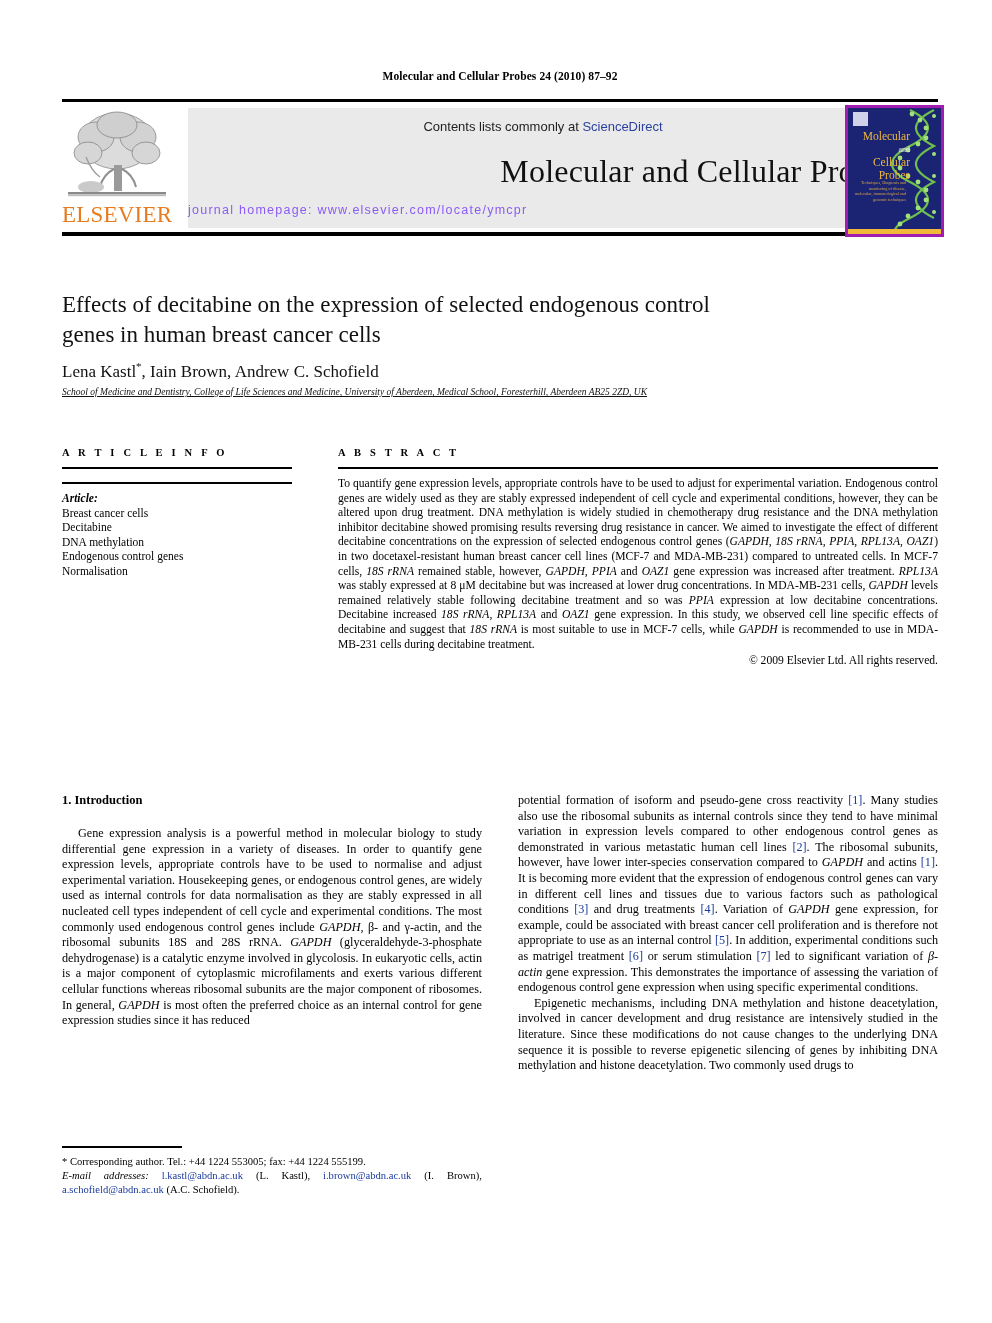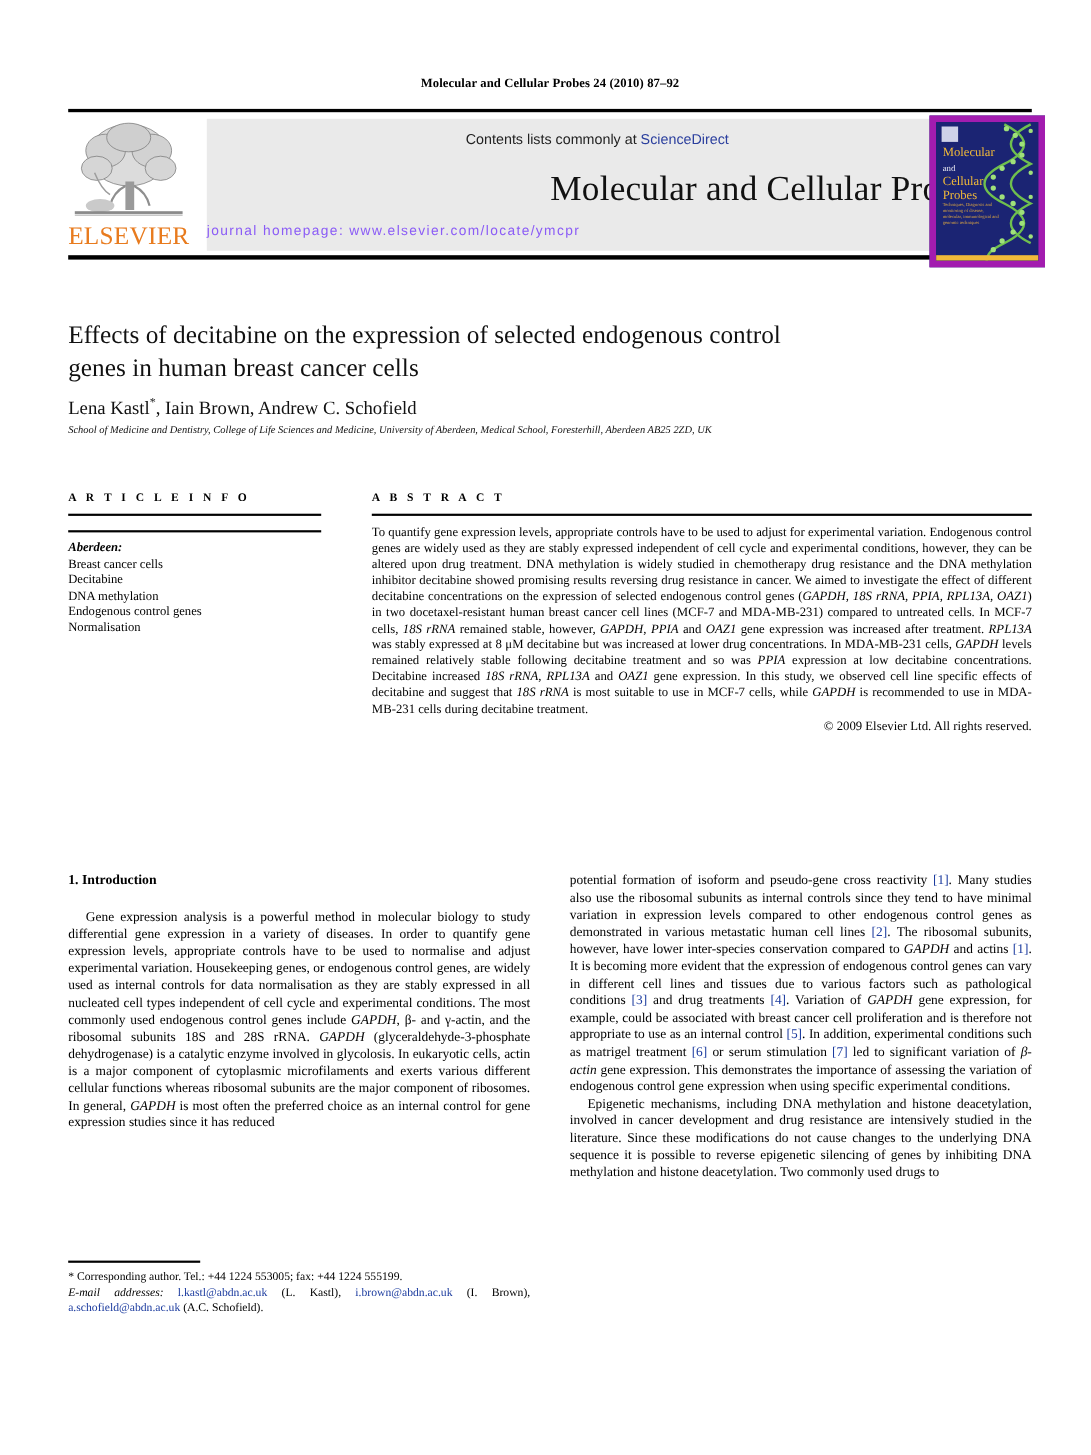--- a/index.html
+++ b/index.html
@@ -114,22 +114,23 @@
     letter-spacing: 1.25px;
     color: #8b5cf6;
   }
 
   
   .cover {
     position: absolute;
     left: 783px; top: 6px;
     width: 93px; height: 126px;
     background: #1b2473;
-    border: 6px solid #a21caf;
+    border: 3px solid #a21caf;
     overflow: hidden;
+    text-align: right;
   }
   .cover-inner { position:absolute; left:0; top:0; width:100%; height:100%; }
   .cover-elsevier-mark {
     position: absolute;
     left: 5px; top: 4px;
     width: 15px; height: 14px;
     background: #cfd2e8;
   }
   .cover-text {
     position: absolute;
@@ -174,20 +175,21 @@
   }
   .authors sup { font-size: 11px; vertical-align: super; }
   .affiliation {
     position: absolute;
     left: 62px; top: 387px;
     width: 860px;
     font-family: "Liberation Serif", serif;
     font-style: italic;
     font-size: 9.5px;
     color: #111;
+    text-decoration: underline;
   }
 
   
   .secthead {
     font-family: "Liberation Serif", serif;
     font-weight: bold;
     font-size: 10.5px;
     letter-spacing: 3.2px;
   }
   .info-col {
@@ -373,21 +375,21 @@
   <div class="authors">
     <span>Lena Kastl<sup>*</sup>, Iain Brown, Andrew C. Schofield</span>
   </div>
   <div class="affiliation">School of Medicine and Dentistry, College of Life Sciences and Medicine, University of Aberdeen, Medical School, Foresterhill, Aberdeen AB25 2ZD, UK</div>
 
   <div class="info-col">
     <div class="secthead">A R T I C L E   I N F O</div>
     <div class="info-rule"></div>
     <div class="info-rule2"></div>
     <div class="info-body">
-      <div class="lead">Aberdeen:</div>
+      <div class="lead">Article:</div>
       <div>Breast cancer cells</div>
       <div>Decitabine</div>
       <div>DNA methylation</div>
       <div>Endogenous control genes</div>
       <div>Normalisation</div>
     </div>
   </div>
 
   <div class="abs-col">
     <div class="secthead">A B S T R A C T</div>

